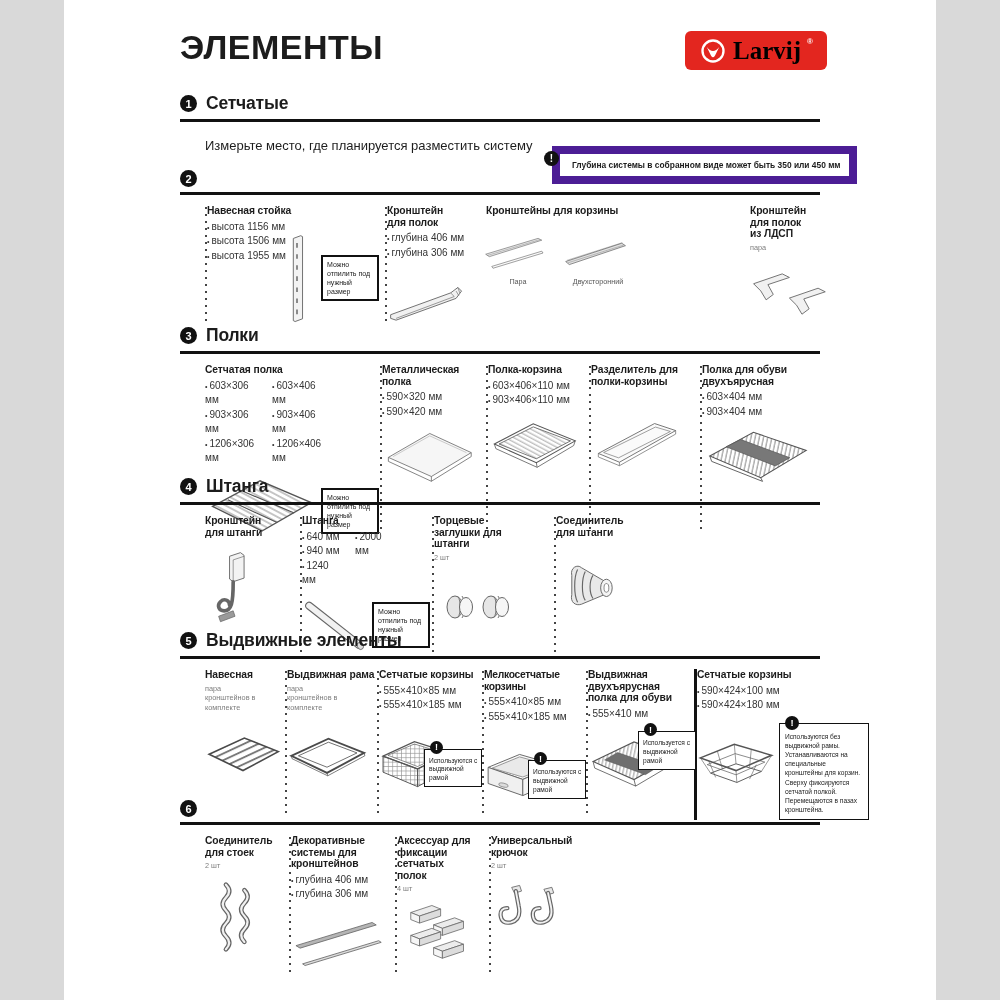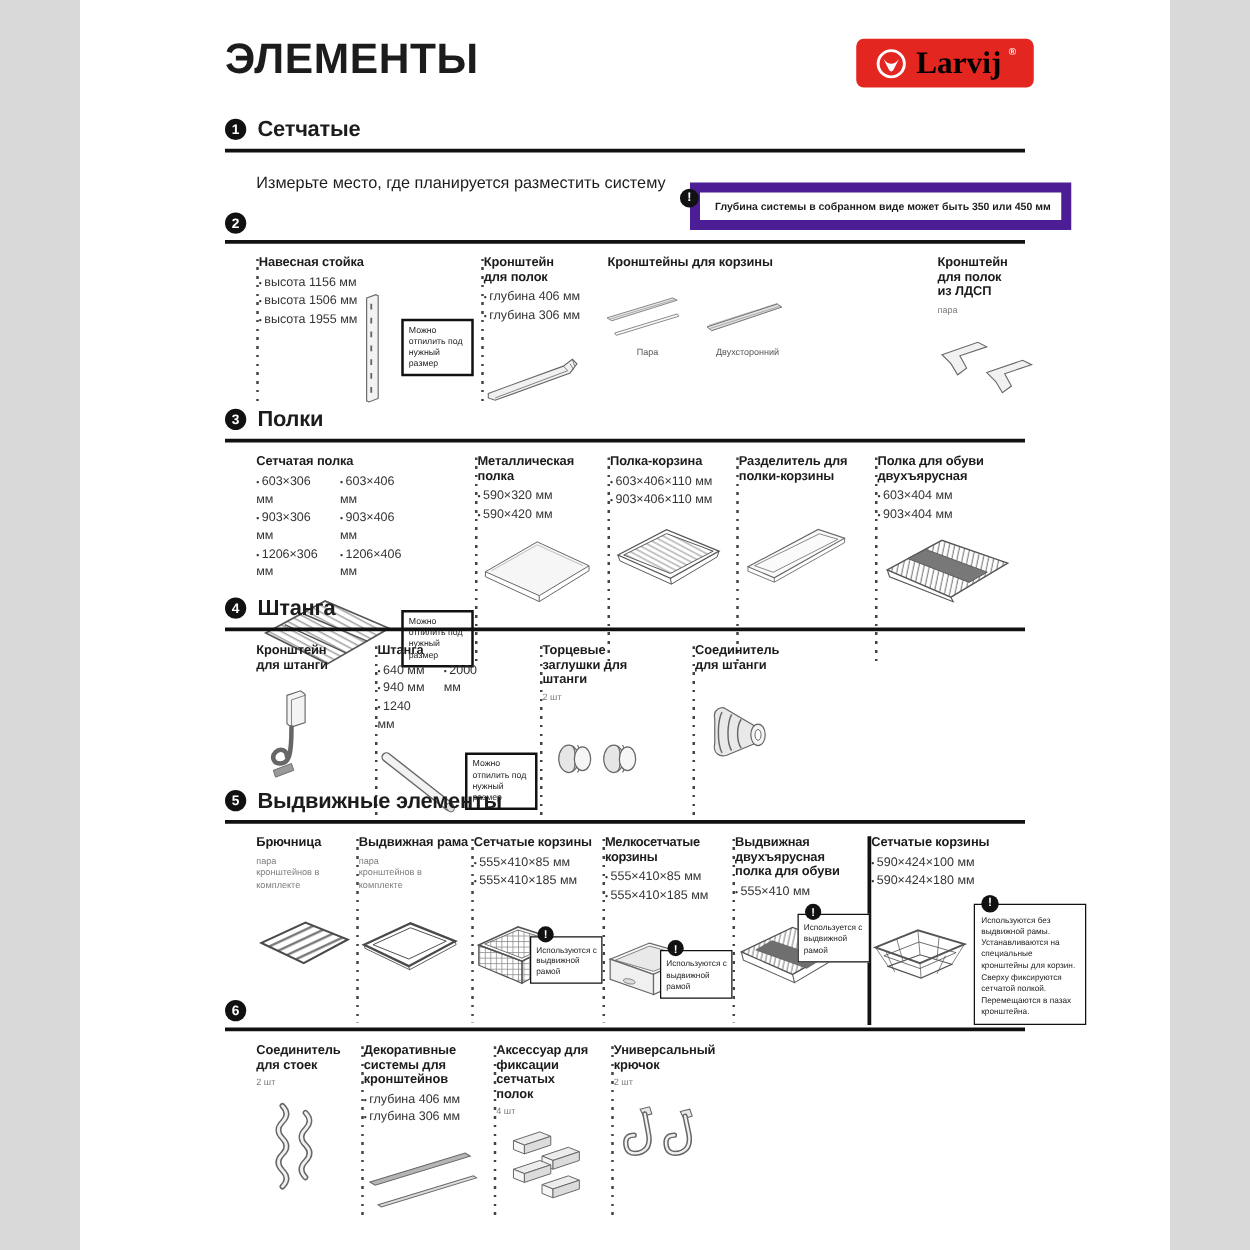--- a/index.html
+++ b/index.html
@@ -317,21 +317,21 @@
     </section>
 
     <section class="sec" style="top:630px">
       <div class="shead">
         <span class="snum">5</span>
         <h2 class="stitle">Выдвижные элементы</h2>
       </div>
       <div class="srule"></div>
       <div class="cols">
         <div class="col" style="width:80px">
-          <h3 class="iname">Брючница</h3>
+          <h3 class="iname">Навесная</h3>
           <div class="qty" style="width:58px">пара кронштейнов в комплекте</div>
           <svg class="art" style="margin-top:22px" width="76" height="42" viewBox="0 0 112 62">
             <path d="M6 30 L58 6 L108 26 L56 54 Z" fill="url(#pBars)" stroke="#4a4a4a" stroke-width="2.4"></path>
           </svg>
         </div>
         <div class="vsep"></div>
         <div class="col" style="width:90px">
           <h3 class="iname">Выдвижная рама</h3>
           <div class="qty" style="width:58px">пара кронштейнов в комплекте</div>
           <svg class="art" style="margin-top:22px" width="80" height="45" viewBox="0 0 112 62">

